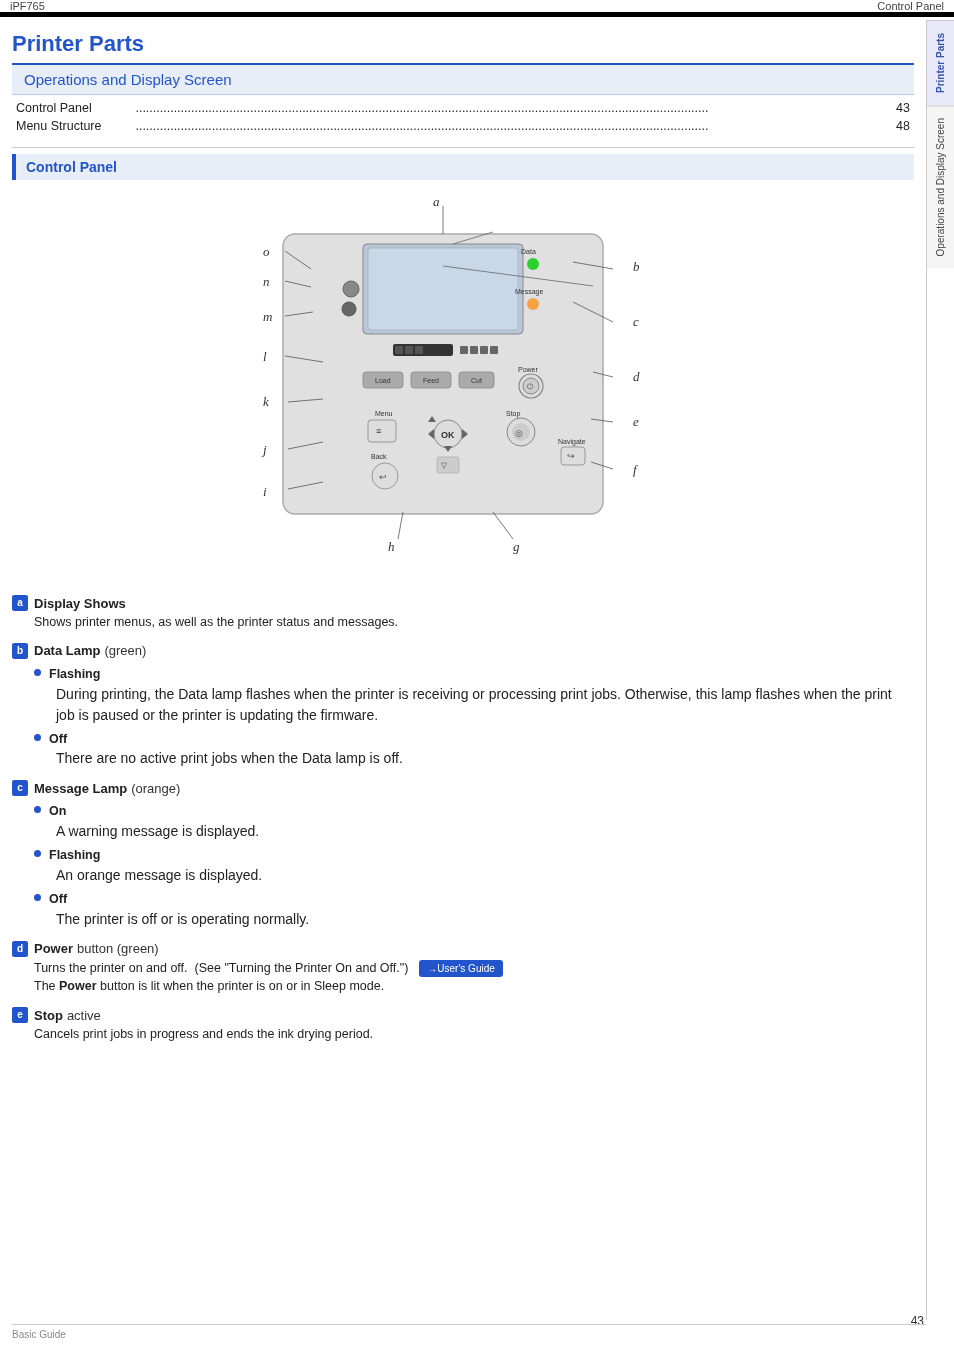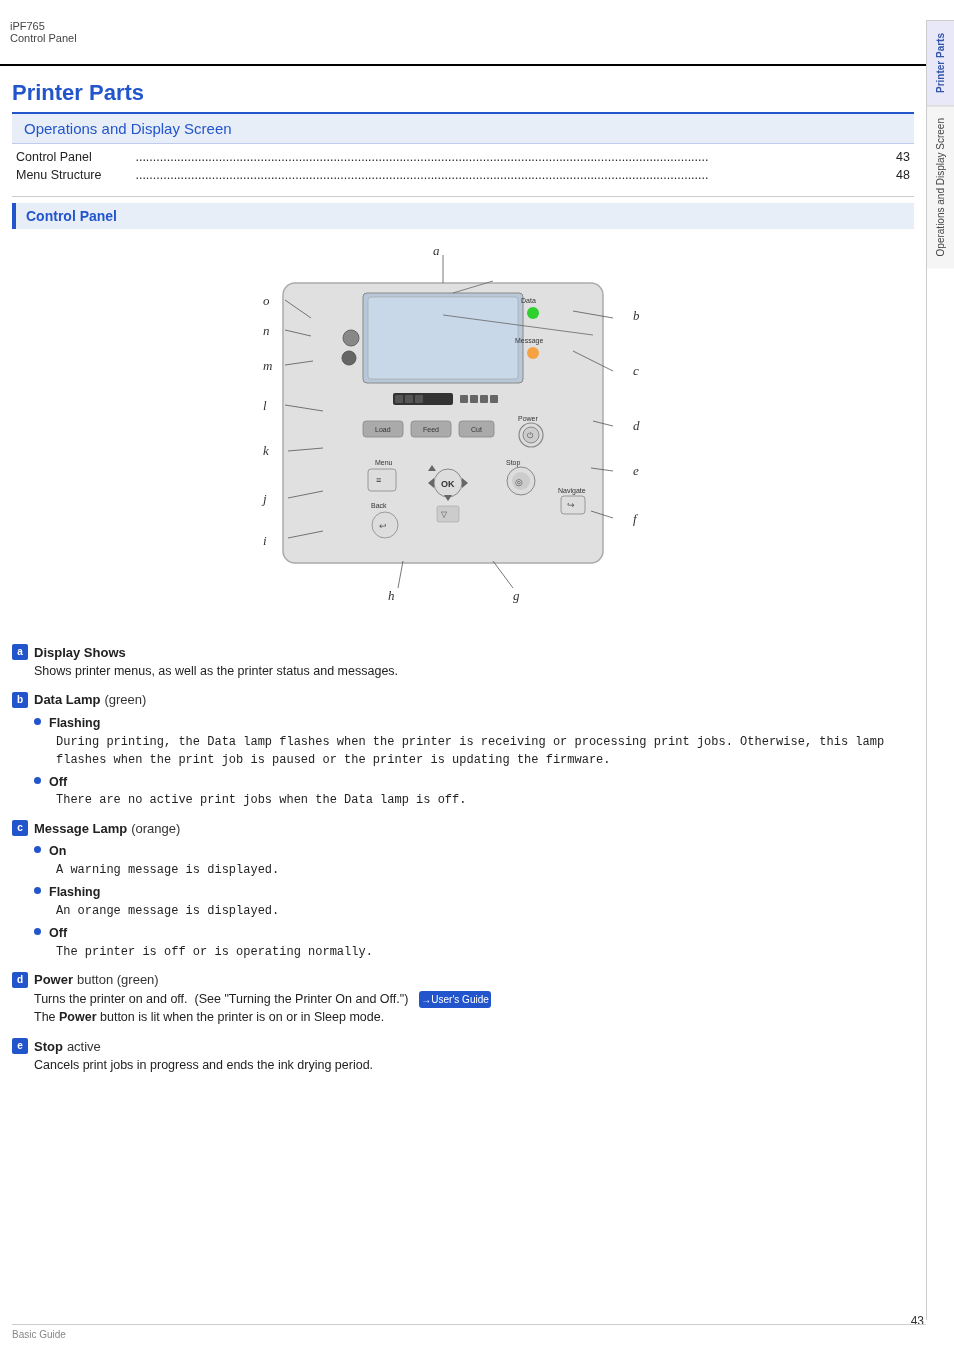--- a/index.html
+++ b/index.html
@@ -10,25 +10,24 @@
       background: #fff;
       width: 954px;
       min-height: 1348px;
       position: relative;
     }
 
     
     .header-bar {
       display: flex;
       justify-content: space-between;
-      padding: 20px 10px;
+      padding: 0 10px;
       font-size: 11px;
       color: #444;
-      border-bottom: 2px solid #000000;
-      flex-direction: column;
+      border-bottom: 5px solid #000000;
     }
 
     
     .right-sidebar {
       position: absolute;
       right: 0;
       top: 20px;
       width: 28px;
       display: flex;
       flex-direction: column;
@@ -208,33 +207,32 @@
       background: #2255cc;
       margin-top: 4px;
       flex-shrink: 0;
     }
     .bullet-text {
       font-weight: bold;
       font-size: 12.5px;
     }
     .bullet-desc {
       margin-left: 22px;
-      font-size: 12px;
+      font-size: 14px;
       color: #222;
       line-height: 1.5;
-      font-family: Liberation Mono, monospace;
     }
 
     
     .users-guide-badge {
       display: inline-block;
       background: #2255cc;
       color: #fff;
       font-size: 10px;
-      padding: 1px 2px;
+      padding: 1px 8px;
       border-radius: 3px;
       margin-left: 4px;
       font-weight: normal;
     }
 
     
     .page-number {
       position: absolute;
       right: 30px;
       bottom: 20px;

